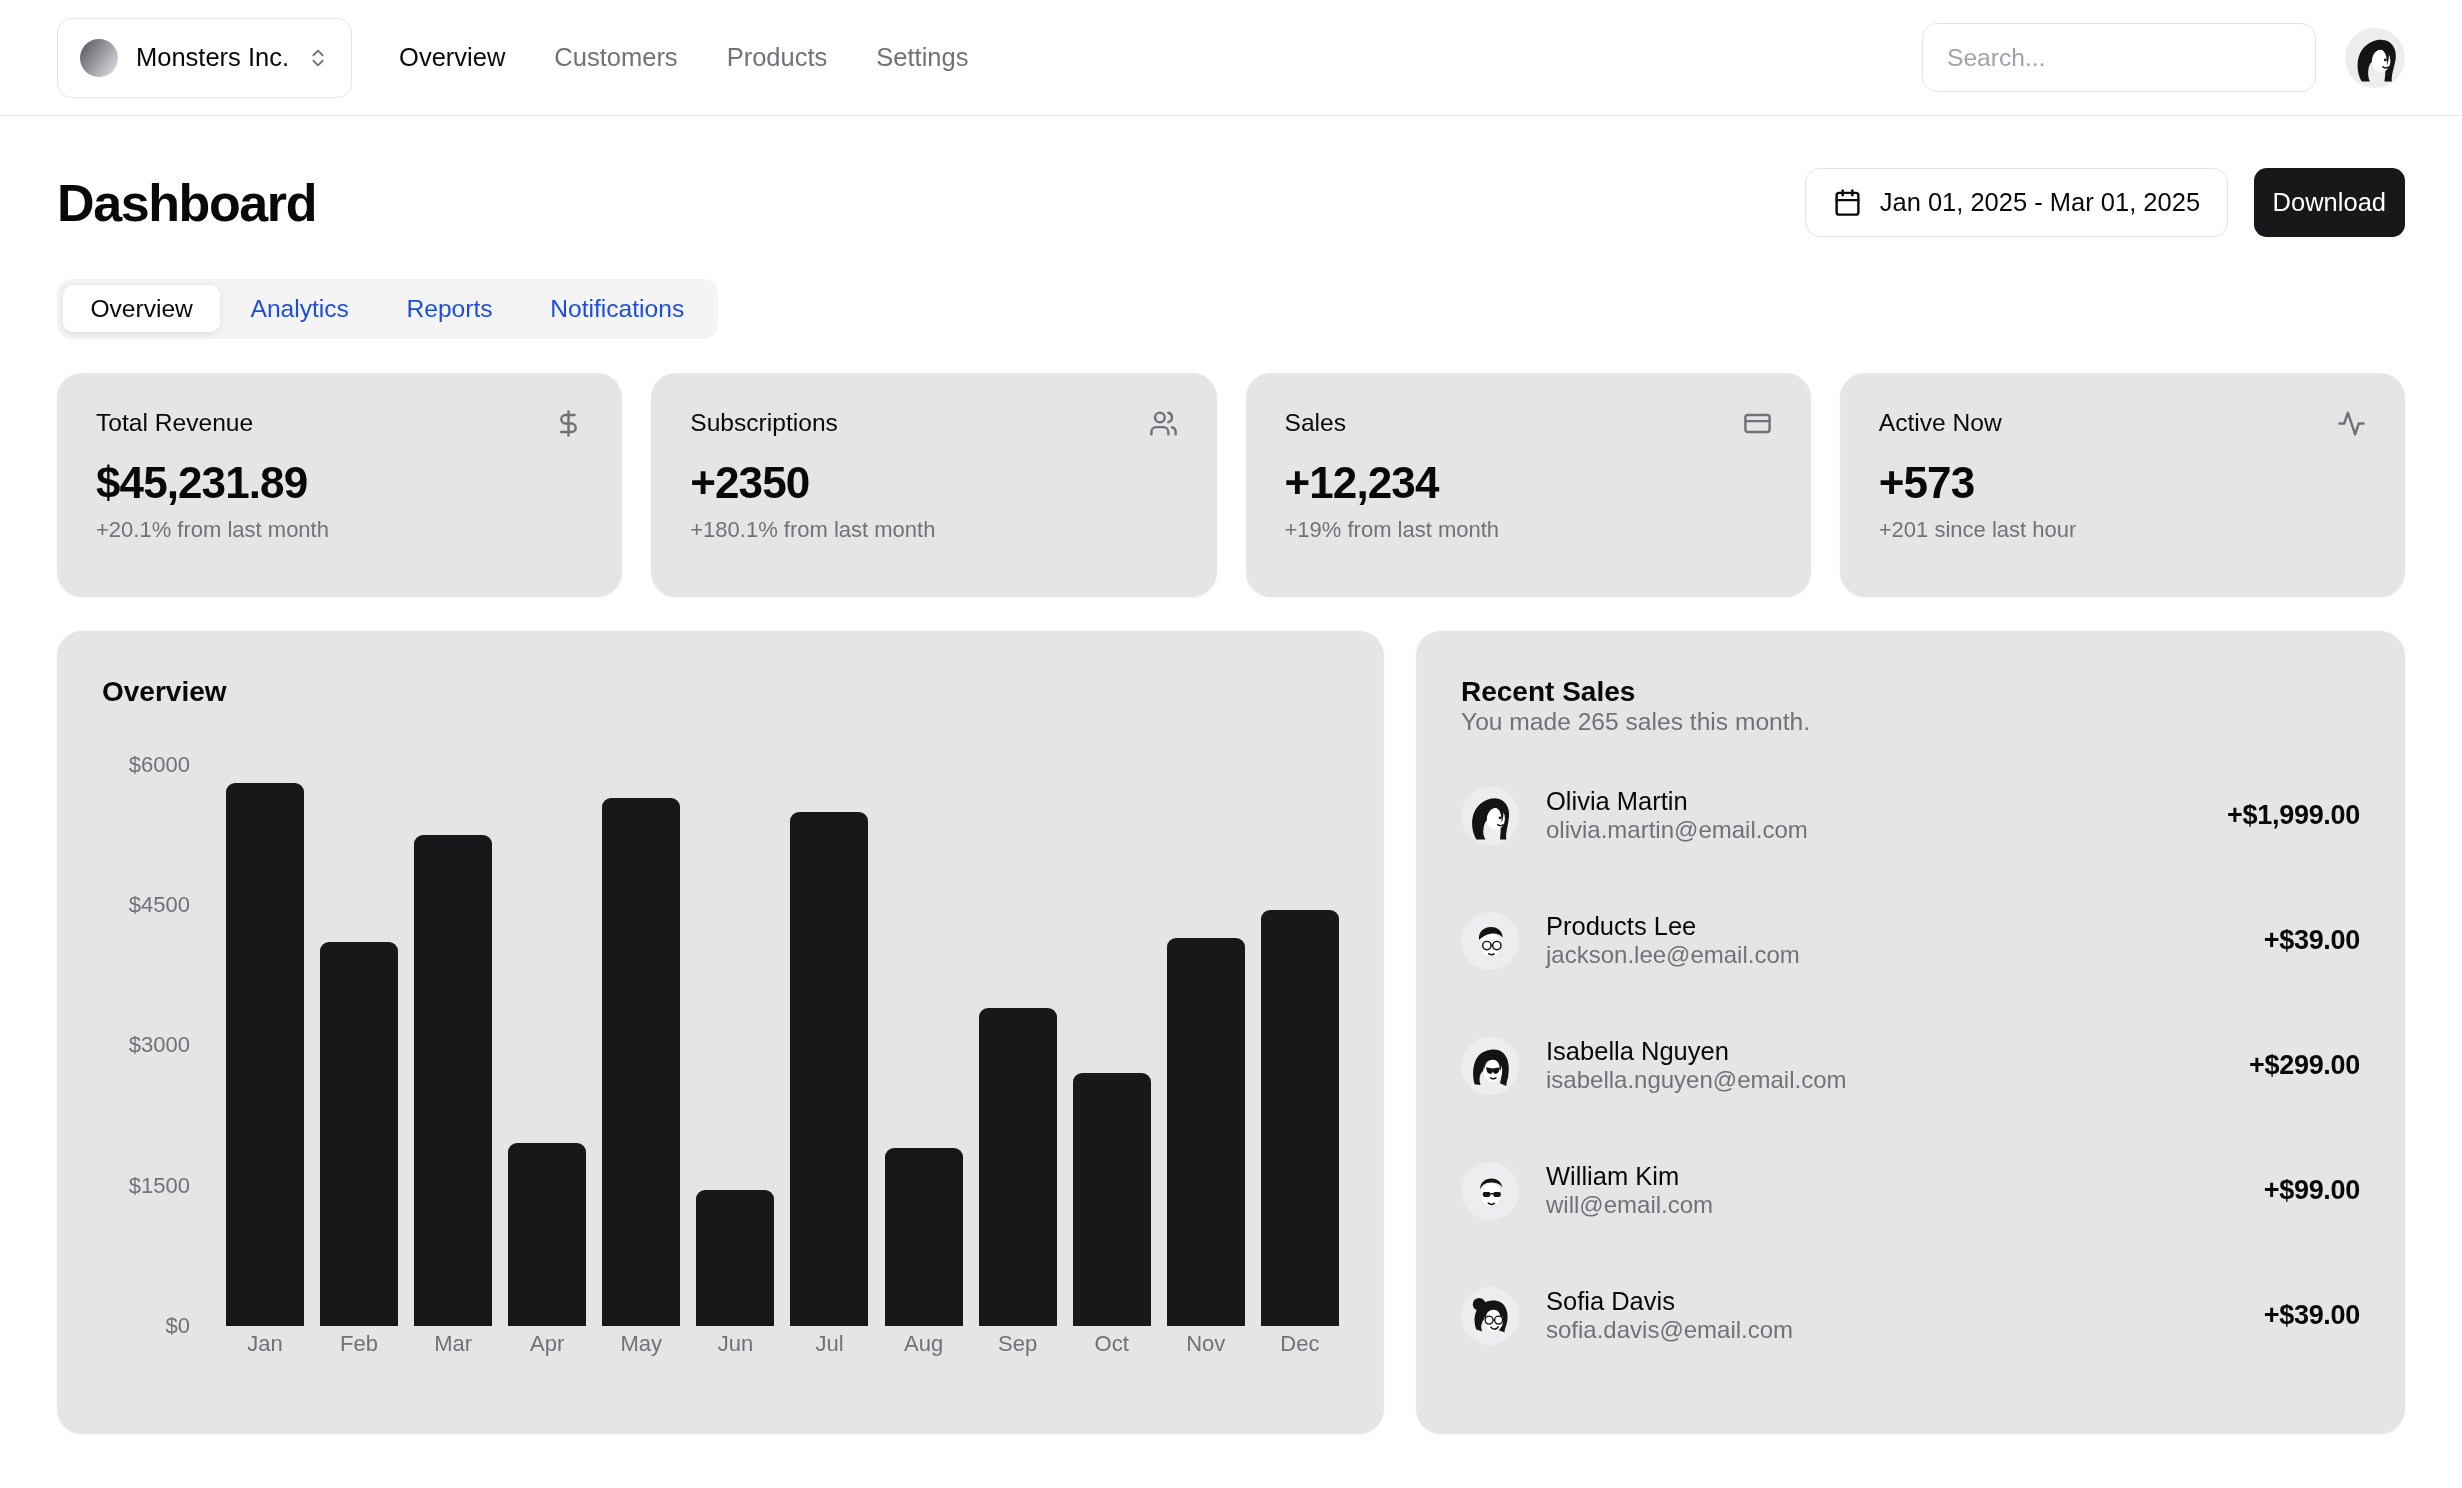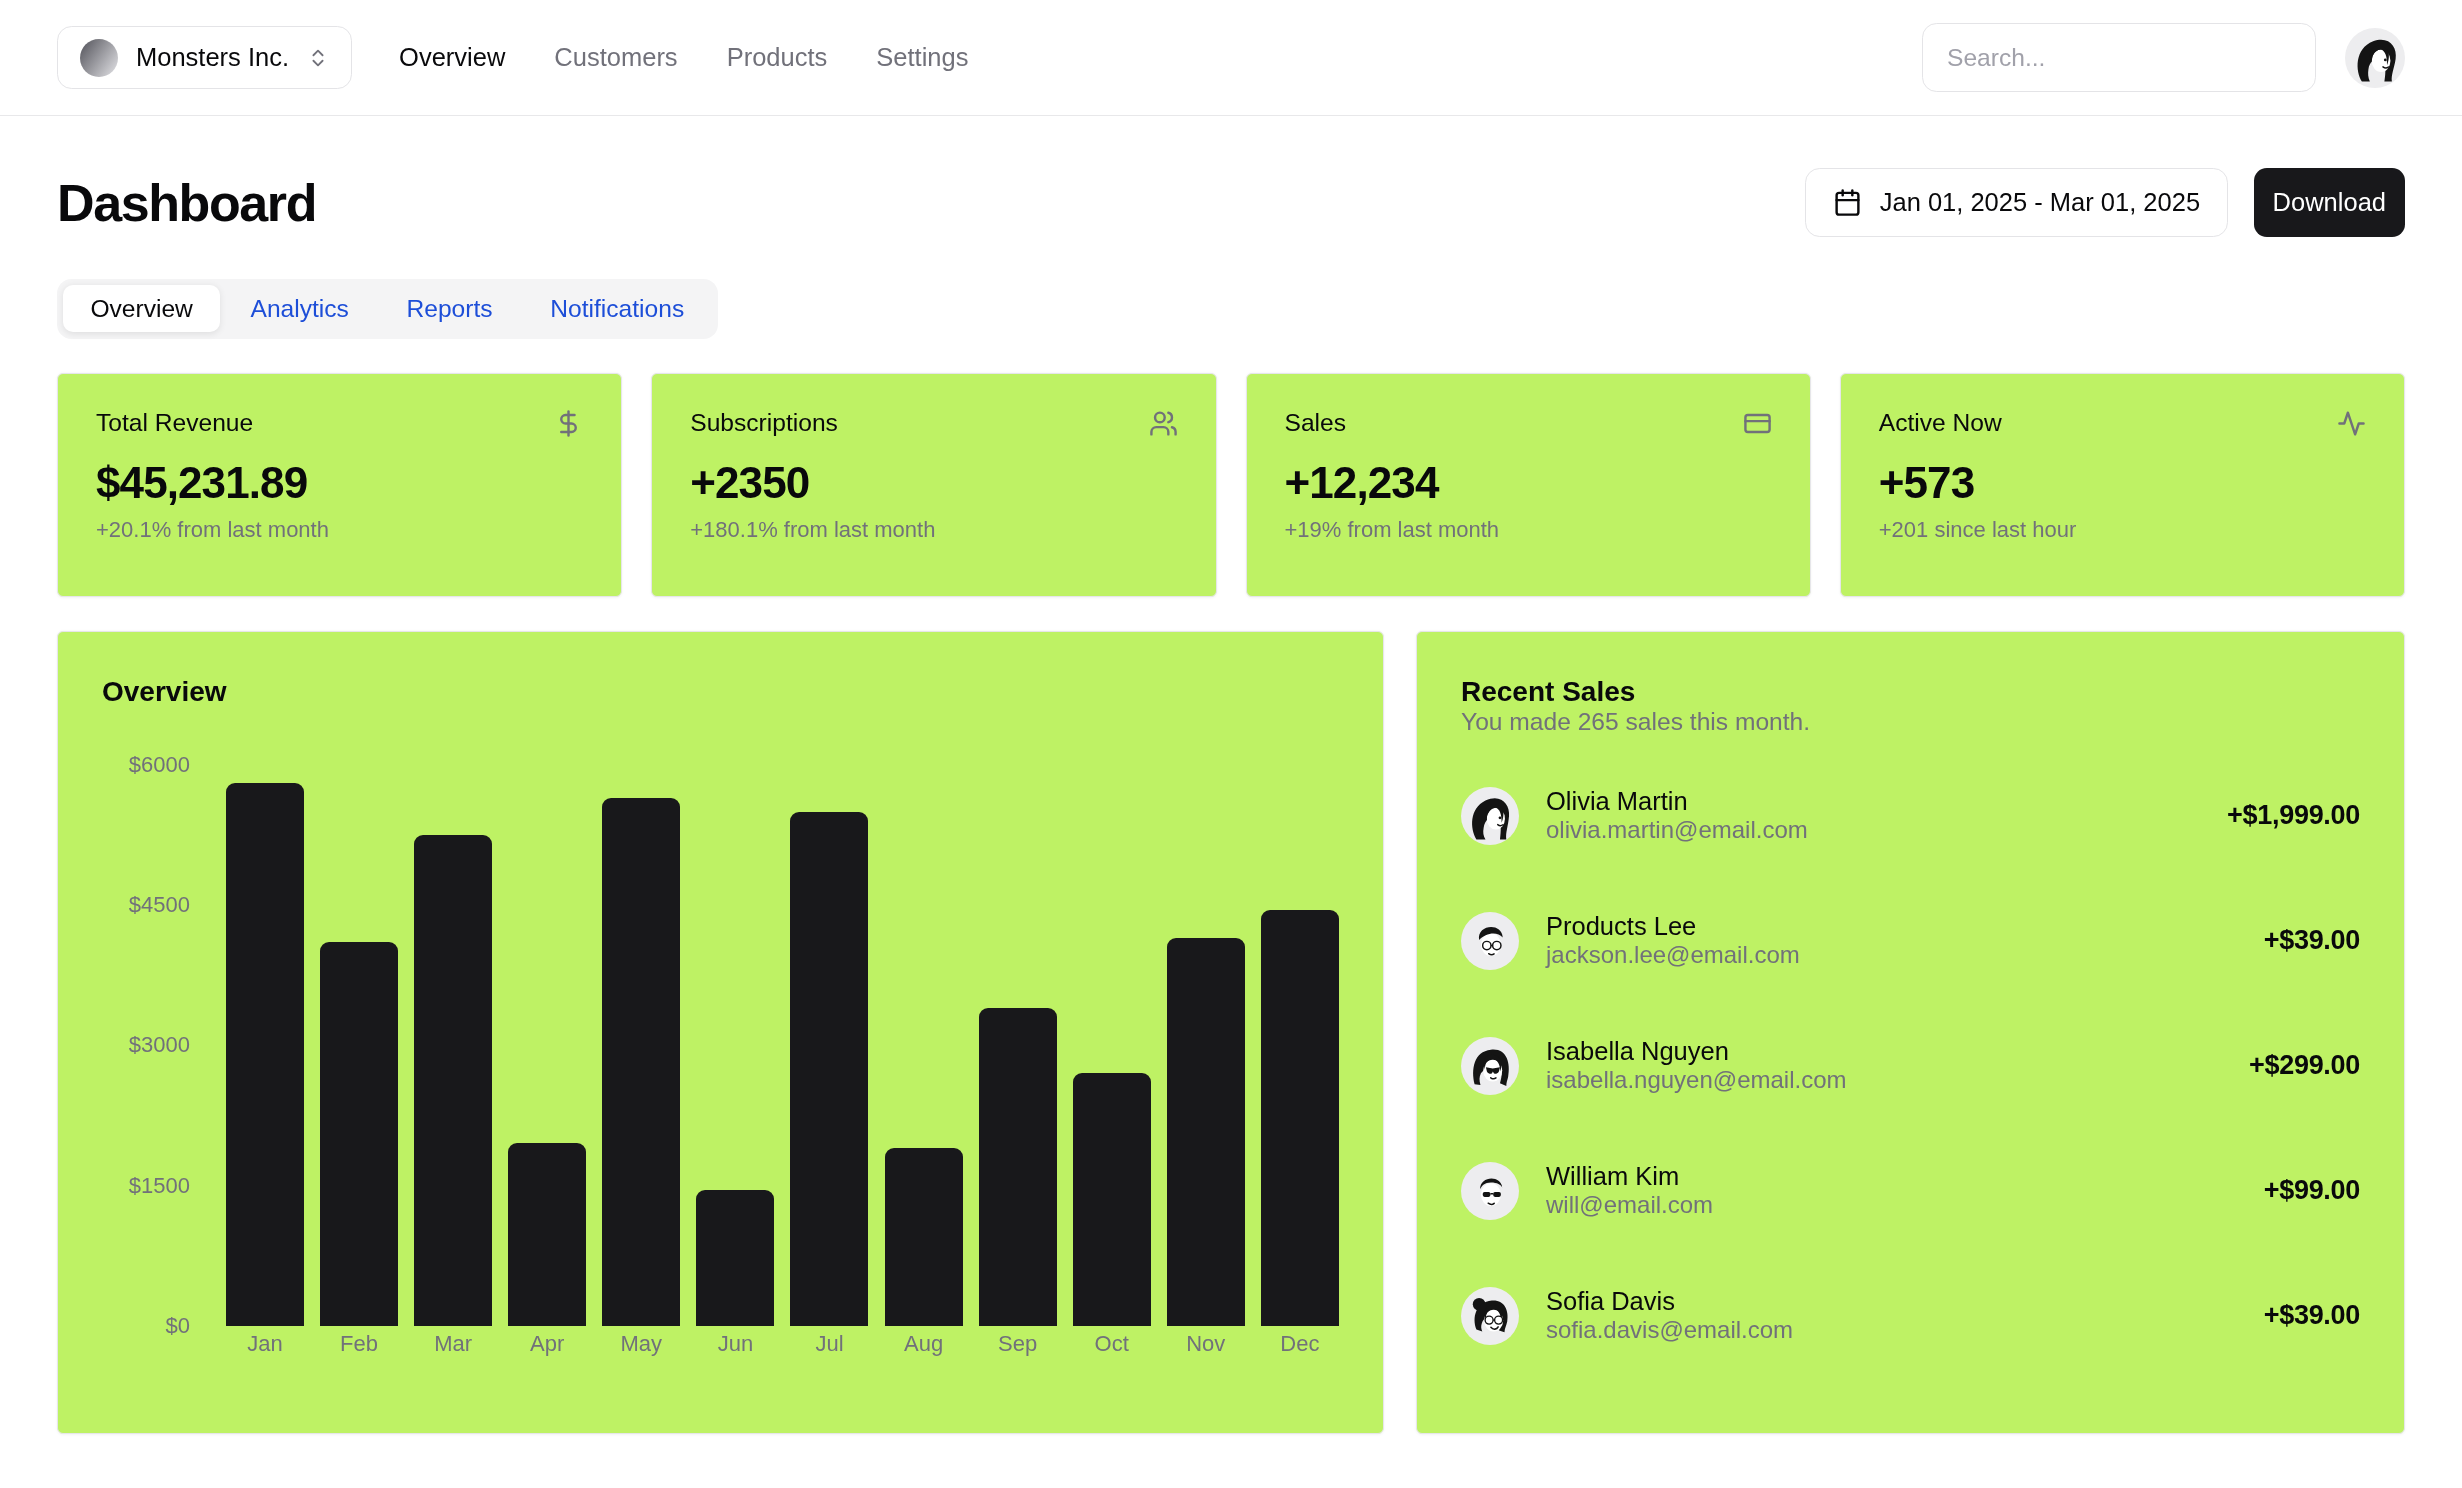--- a/index.html
+++ b/index.html
@@ -2,21 +2,21 @@
 <html style="font-size:14.6px"><head>
 <meta charset="utf-8">
 <style>
   * { margin:0; padding:0; box-sizing:border-box; }
   html,body { width:2462px; height:1488px; background:#ffffff; overflow:hidden;
               font-family:"Liberation Sans", sans-serif; color:#09090b; }
 
   
   .topbar { height:116px; display:flex; align-items:center; padding:0 57px;
             border-bottom:0.9px solid #e8e8ea; }
-  .company { display:flex; align-items:center; gap:18px; height:63px; padding:0 22px;
+  .company { display:flex; align-items:center; gap:18px; height:80px; padding:0 22px;
              border:0.9px solid #e4e4e7; border-radius:14.6px; background:#fff; cursor:pointer; }
   .company-dot { width:38px; height:38px; border-radius:50%;
                  background:linear-gradient(125deg,#5f5f66 10%,#d6d6da 90%); }
   .company-name { font-size:25.5px; font-weight:500; }
   .nav { display:flex; align-items:center; gap:49px; margin-left:47px; }
   .nav a { text-decoration:none; font-size:25.5px; color:#71717a; cursor:pointer; }
   .nav a.active { color:#09090b; font-weight:500; }
   .topbar-spacer { flex:1; }
   .search { width:394px; height:69px; border:0.9px solid #e4e4e7; border-radius:14.6px;
             padding:0 24px; font-size:24.6px; color:#09090b; outline:none;
@@ -39,21 +39,21 @@
                   cursor:pointer; font-family:"Liberation Sans", sans-serif; }
 
   .tabs { margin-top:42px; display:inline-flex; align-items:center; gap:3.6px;
           background:#f4f4f5; border-radius:14.6px; padding:6.4px; }
   .tab { height:47px; display:flex; align-items:center; padding:0 27px; border-radius:10px;
          font-size:24.6px; font-weight:500; color:#1d4ed8; cursor:pointer; }
   .tab.active { background:#ffffff; color:#09090b; box-shadow:0 1.8px 7.3px rgba(0,0,0,.09); }
 
   
   .stats { margin-top:34px; display:grid; grid-template-columns:repeat(4,1fr); gap:29px; }
-  .card { background:#bef264; border:0.9px solid #e6e6e9; border-radius:6px;
+  .card { background:#e5e5e5; border:0.9px solid #e6e6e9; border-radius:25px;
           box-shadow:0 0.9px 2.7px rgba(0,0,0,.05); }
   .stat-card { padding:35px 38px; height:224px; }
   .stat-head { display:flex; align-items:center; justify-content:space-between; }
   .stat-title { font-size:24.6px; font-weight:500; }
   .stat-icon { width:29px; height:29px; color:#71717a; }
   .stat-value { margin-top:20px; font-size:44px; font-weight:700; letter-spacing:-0.9px; }
   .stat-change { margin-top:9px; font-size:22px; color:#71717a; }
 
   
   .panels { margin-top:34px; display:grid; grid-template-columns:1327px 1fr; gap:32px; }

